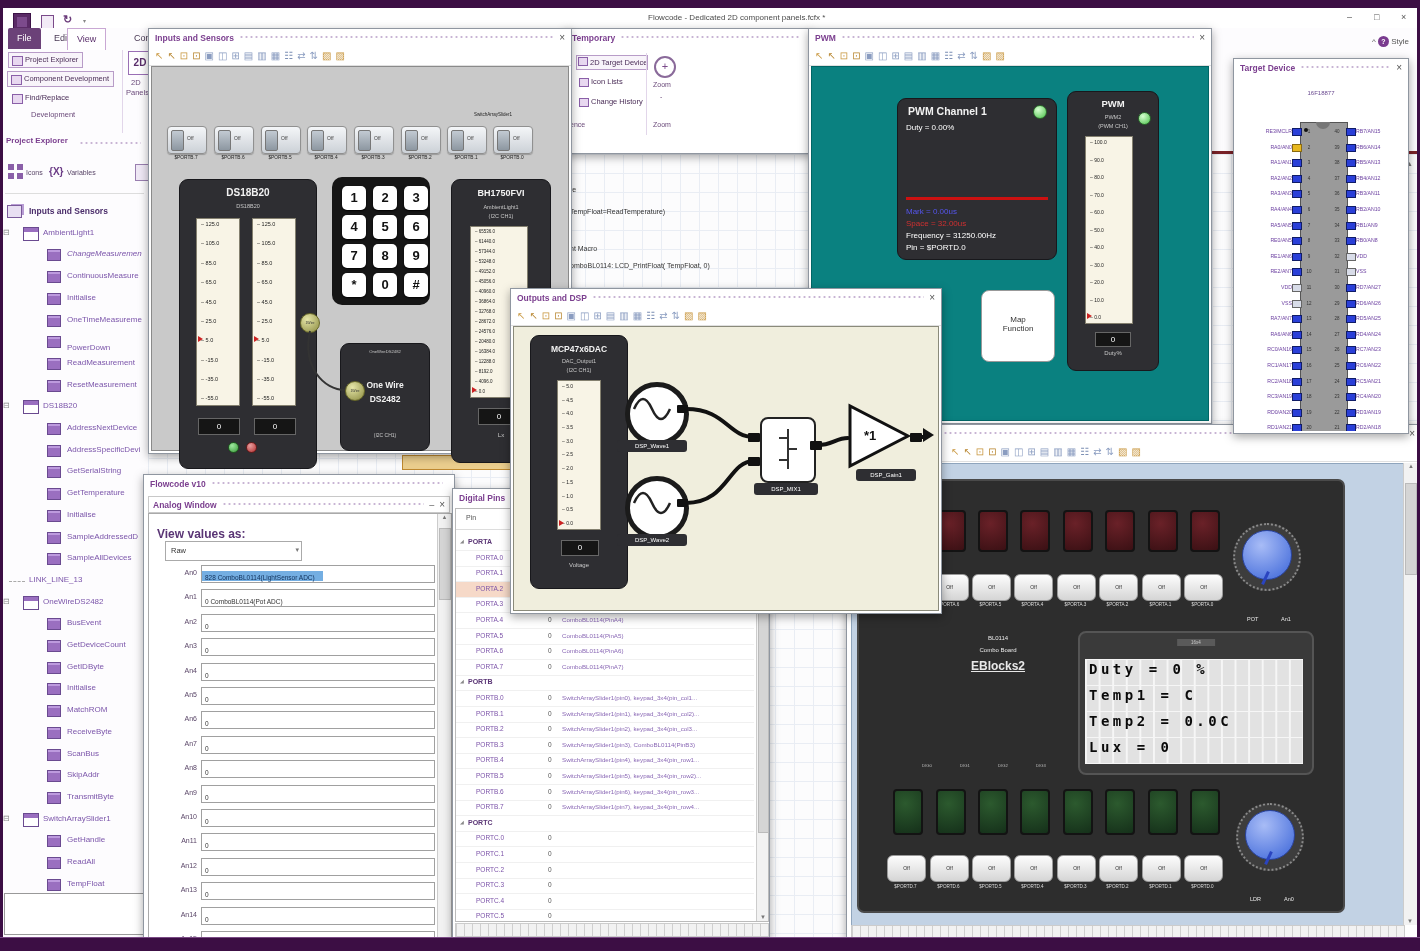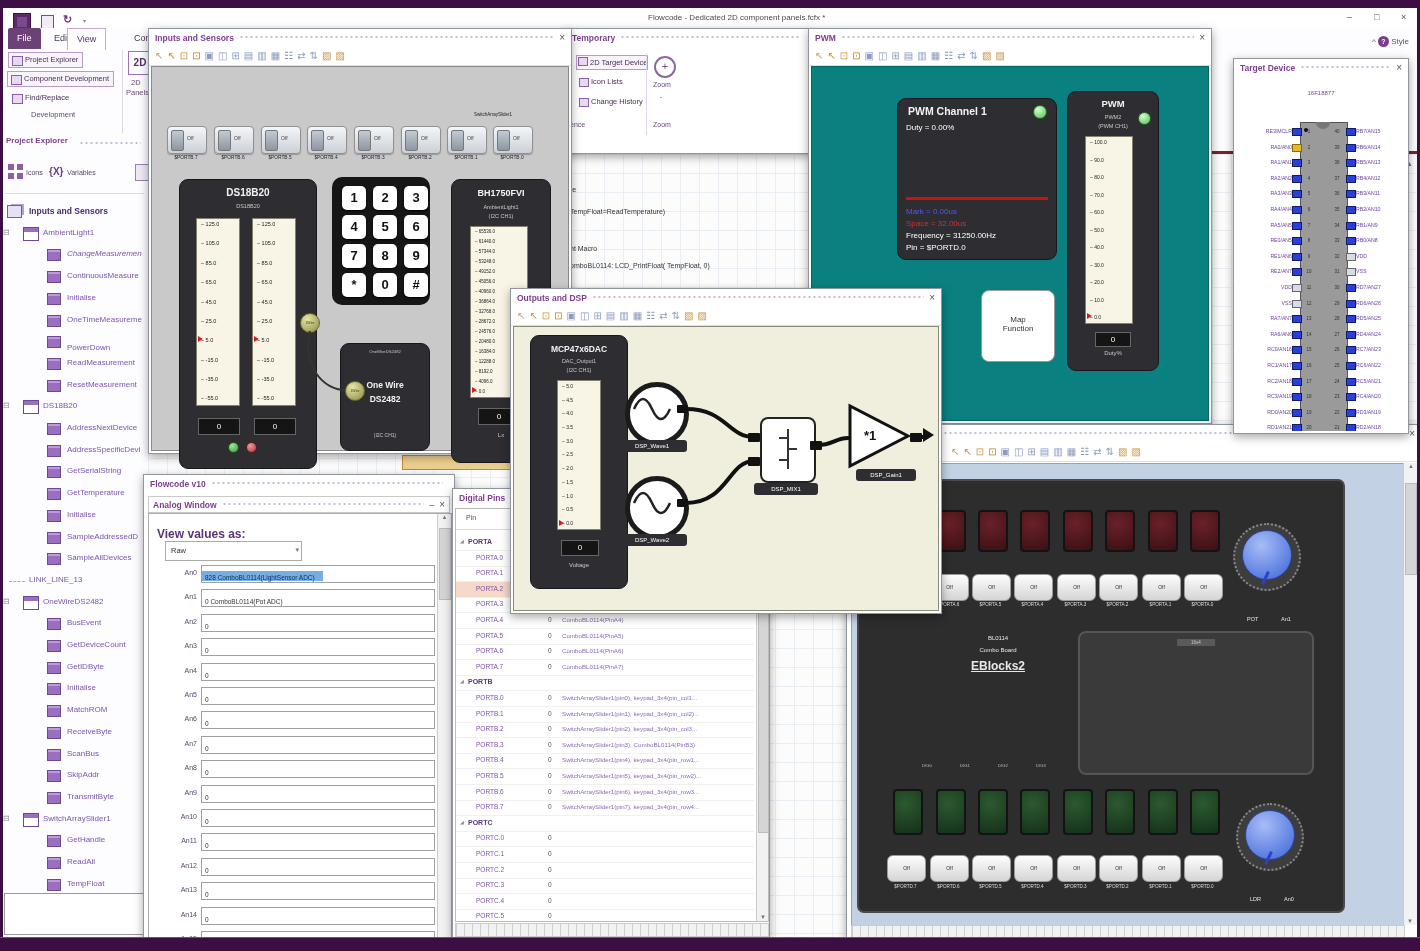--- a/index.html
+++ b/index.html
@@ -463,20 +463,26 @@
       <div class="bdtxt" style="left:99px;top:166px;width:80px;font-size:6px">Combo Board</div>
       <div class="bdtxt" style="left:99px;top:178px;width:80px;font-size:12px;font-weight:bold;text-decoration:underline">EBlocks2</div>
       <div id="seg-labels">
           <div>DIG0</div>
           <div>DIG1</div>
           <div>DIG2</div>
           <div>DIG3</div>
         </div>
       <div id="lcd">
         <div id="lcd-tag">16x4</div>
+        <div id="lcd-screen">
+          <div class="lcdline" style="top:2px">Duty = 0 %</div>
+          <div class="lcdline" style="top:28px">Temp1 = C</div>
+          <div class="lcdline" style="top:54px">Temp2 = 0.0C</div>
+          <div class="lcdline" style="top:80px">Lux = 0</div>
+        </div>
       </div>
       <div class="knob" style="left:374px;top:42px"></div>
       <div class="knoblab" style="left:388px;top:135px">POT</div>
       <div class="knoblab" style="left:422px;top:135px">An1</div>
       <div class="knob" style="left:377px;top:322px"></div>
       <div class="knoblab" style="left:391px;top:415px">LDR</div>
       <div class="knoblab" style="left:425px;top:415px">An0</div>
     <div class="ledrect red" style="left: 34px; top: 29px;"></div>
         <div class="obtn" style="left: 28px; top: 93px;">Off</div>
         <div class="oblab" style="left: 28px; top: 121px;">$PORTA.7</div>

